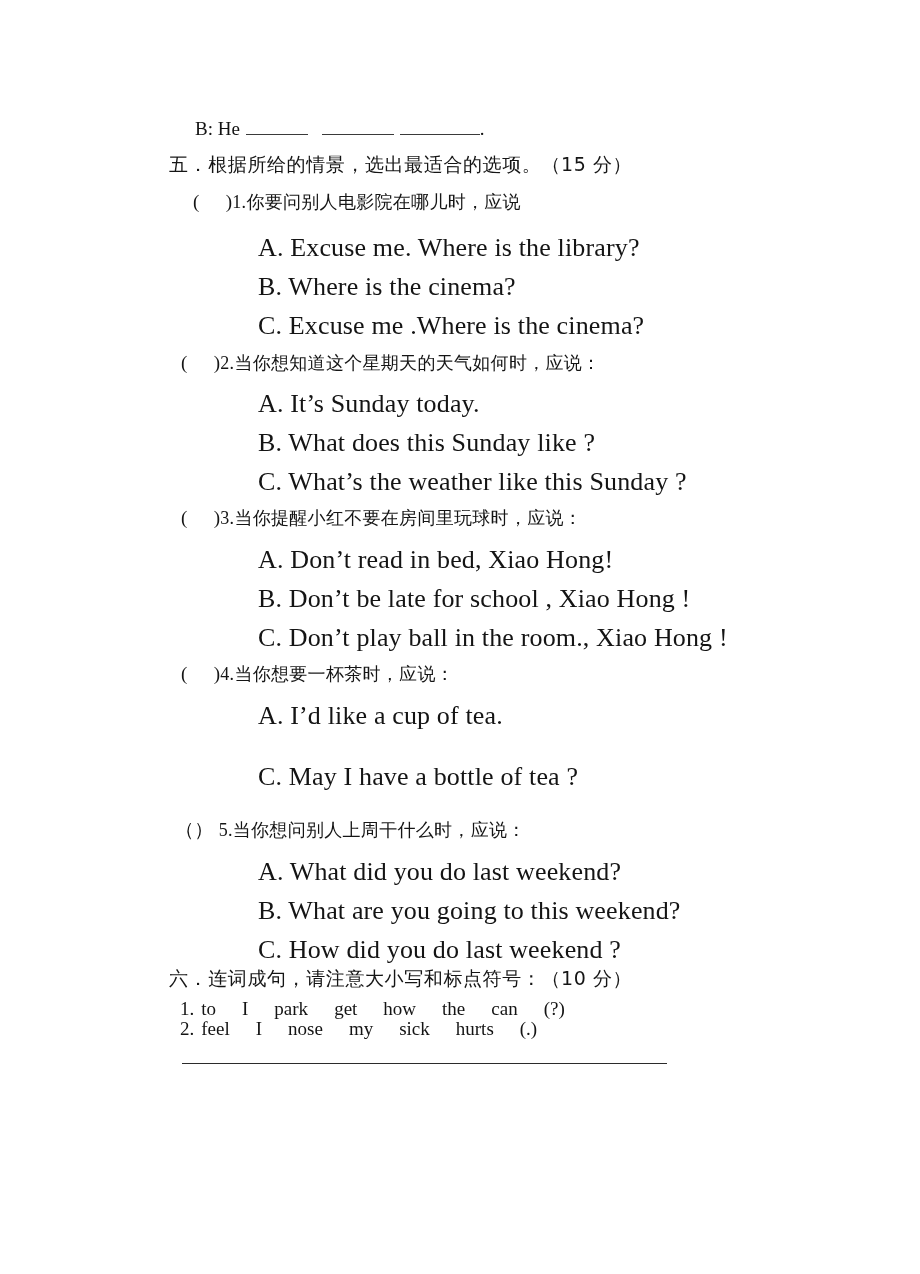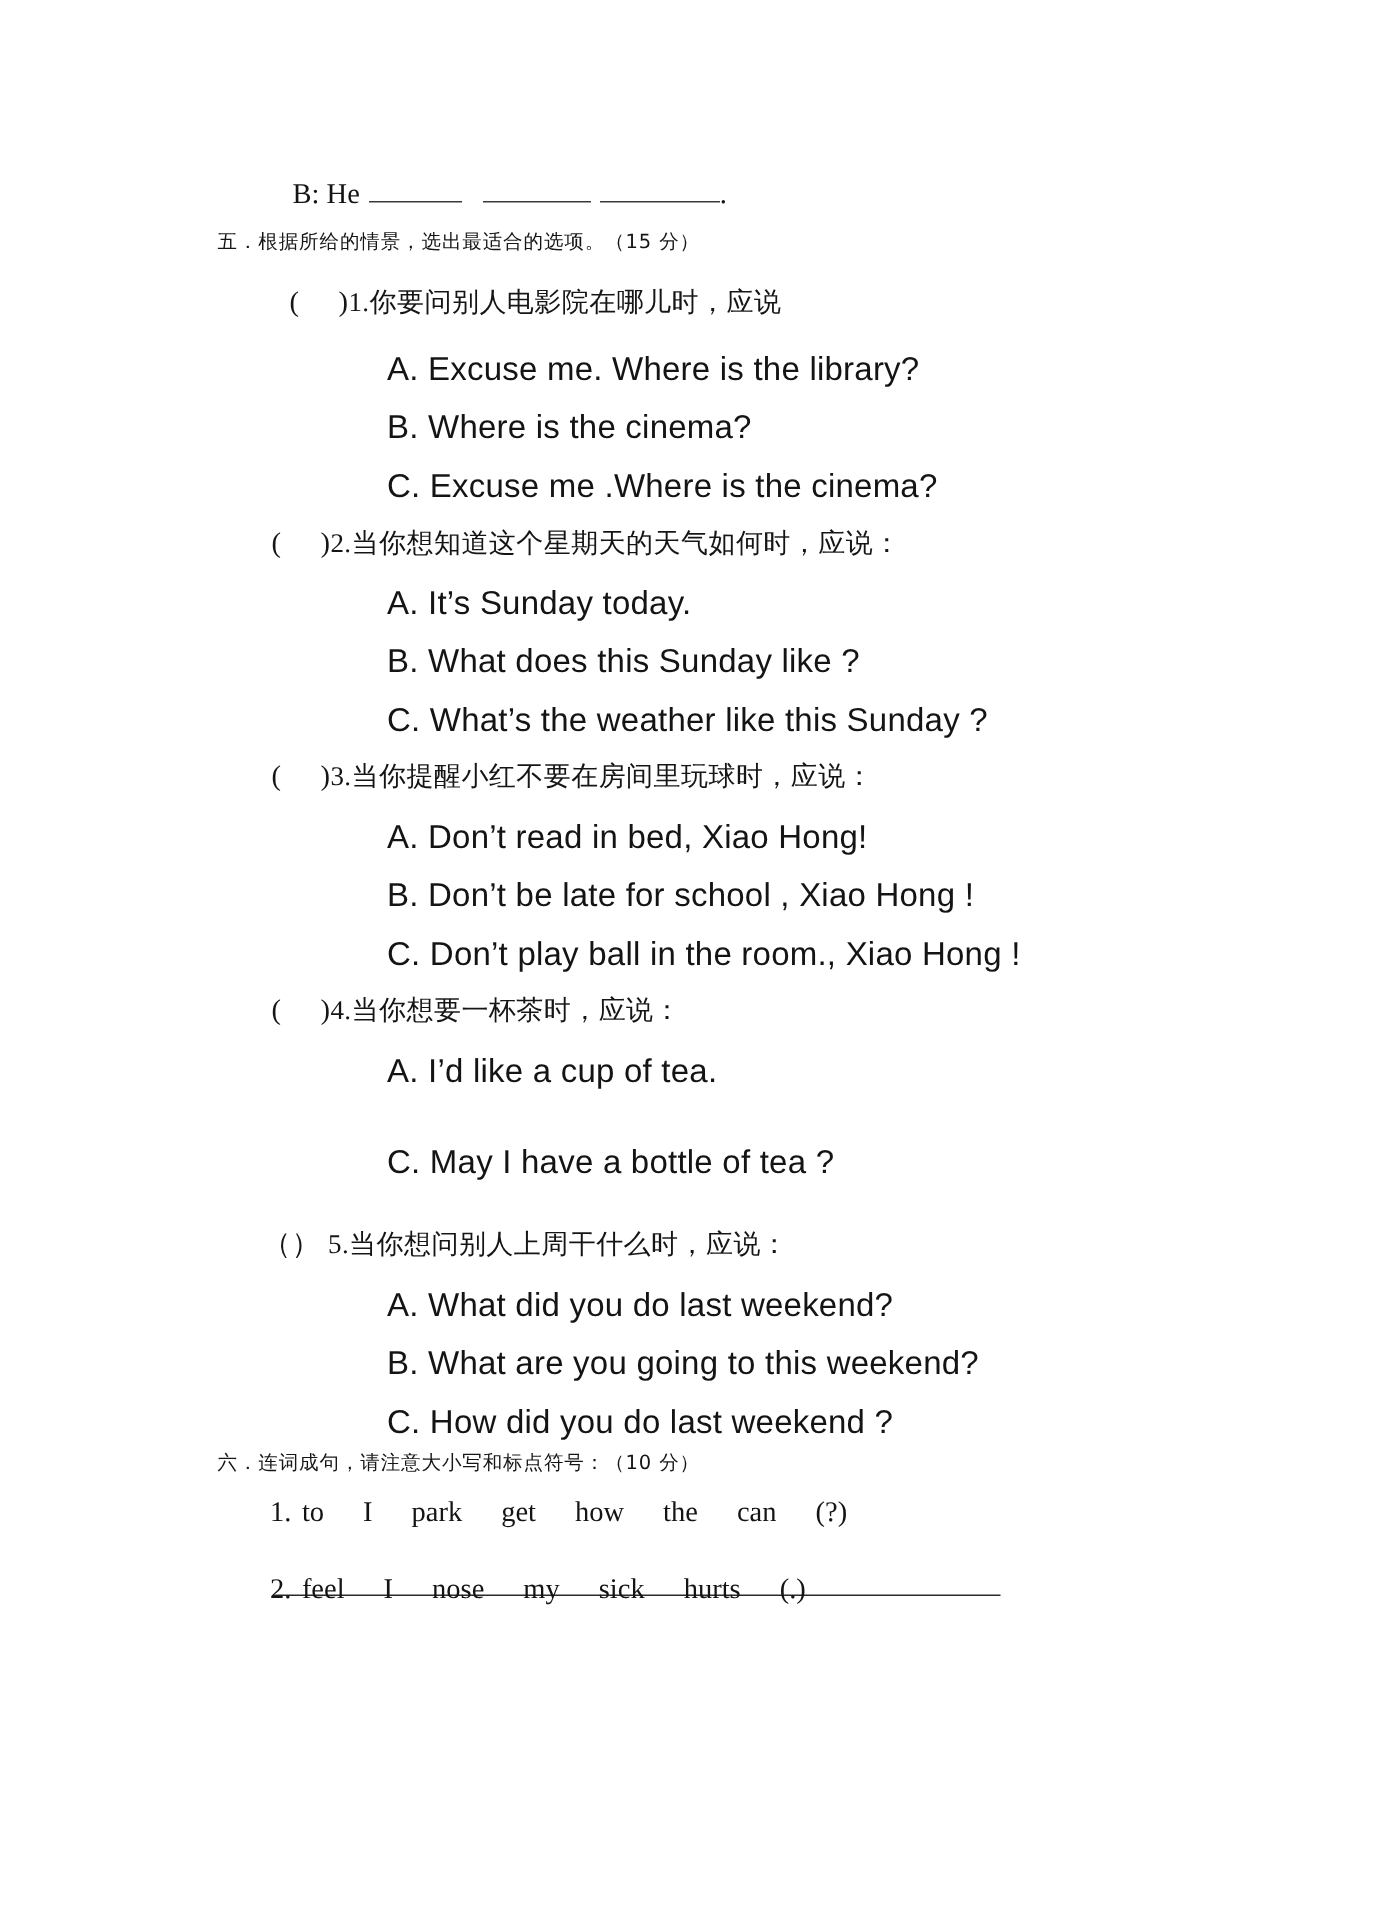--- a/index.html
+++ b/index.html
@@ -29,45 +29,46 @@
   
   .row {
     position: absolute;
     white-space: nowrap;
     line-height: 1;
   }
 
   
   .section-head {
     font-family: "DejaVu Sans", "Liberation Sans", sans-serif;
-    font-size: 13px;
+    font-size: 19px;
     letter-spacing: 0.6px;
     color: #151515;
+    margin-left: 24px;
   }
 
   
   .q-stem {
     font-family: "DejaVu Sans", "Liberation Sans", sans-serif;
     font-size: 18px;
     letter-spacing: 0.3px;
     color: #151515;
   }
   .q-stem .paren {
     font-family: "Liberation Serif", serif;
     font-size: 19px;
   }
   .q-stem .num {
     font-family: "Liberation Serif", serif;
     font-size: 18px;
   }
 
   
   .opt {
-    font-family: Liberation Sans, sans-serif;
-    font-size: 22px;
+    font-family: Liberation Serif, serif;
+    font-size: 26px;
     color: #141414;
     letter-spacing: 0.15px;
   }
 
   
   .dialog {
     font-family: "Liberation Serif", "DejaVu Serif", serif;
     font-size: 19px;
     color: #141414;
   }
@@ -163,18 +164,18 @@
   <div class="row opt" style="left:258px; top:937px;">C. How did you do last weekend ?</div>
 
   <div class="row section-head" style="left:145px; top:969px;">六．连词成句，请注意大小写和标点符号：（10 分）</div>
 
   <div class="row scramble" style="left:180px; top:999px;">
     <span class="w">1.</span><span class="sp-sm"></span><span class="w">to</span><span class="sp"></span><span class="w">I</span><span class="sp"></span><span class="w">park</span><span class="sp"></span><span class="w">get</span><span class="sp"></span><span class="w">how</span><span class="sp"></span><span class="w">the</span><span class="sp"></span><span class="w">can</span><span class="sp"></span><span class="w">(?)</span>
   </div>
 
   <div class="rule" style="left:182px; top:1063px; width:485px;"></div>
 
-  <div class="row scramble" style="left:180px; top:1050px;">
+  <div class="row scramble" style="left:180px; top:1019px;">
     <span class="w">2.</span><span class="sp-sm"></span><span class="w">feel</span><span class="sp"></span><span class="w">I</span><span class="sp"></span><span class="w">nose</span><span class="sp"></span><span class="w">my</span><span class="sp"></span><span class="w">sick</span><span class="sp"></span><span class="w">hurts</span><span class="sp"></span><span class="w">(.)</span>
   </div>
 
   <div class="scan-tint"></div>
 </div>
 
 </body></html>

